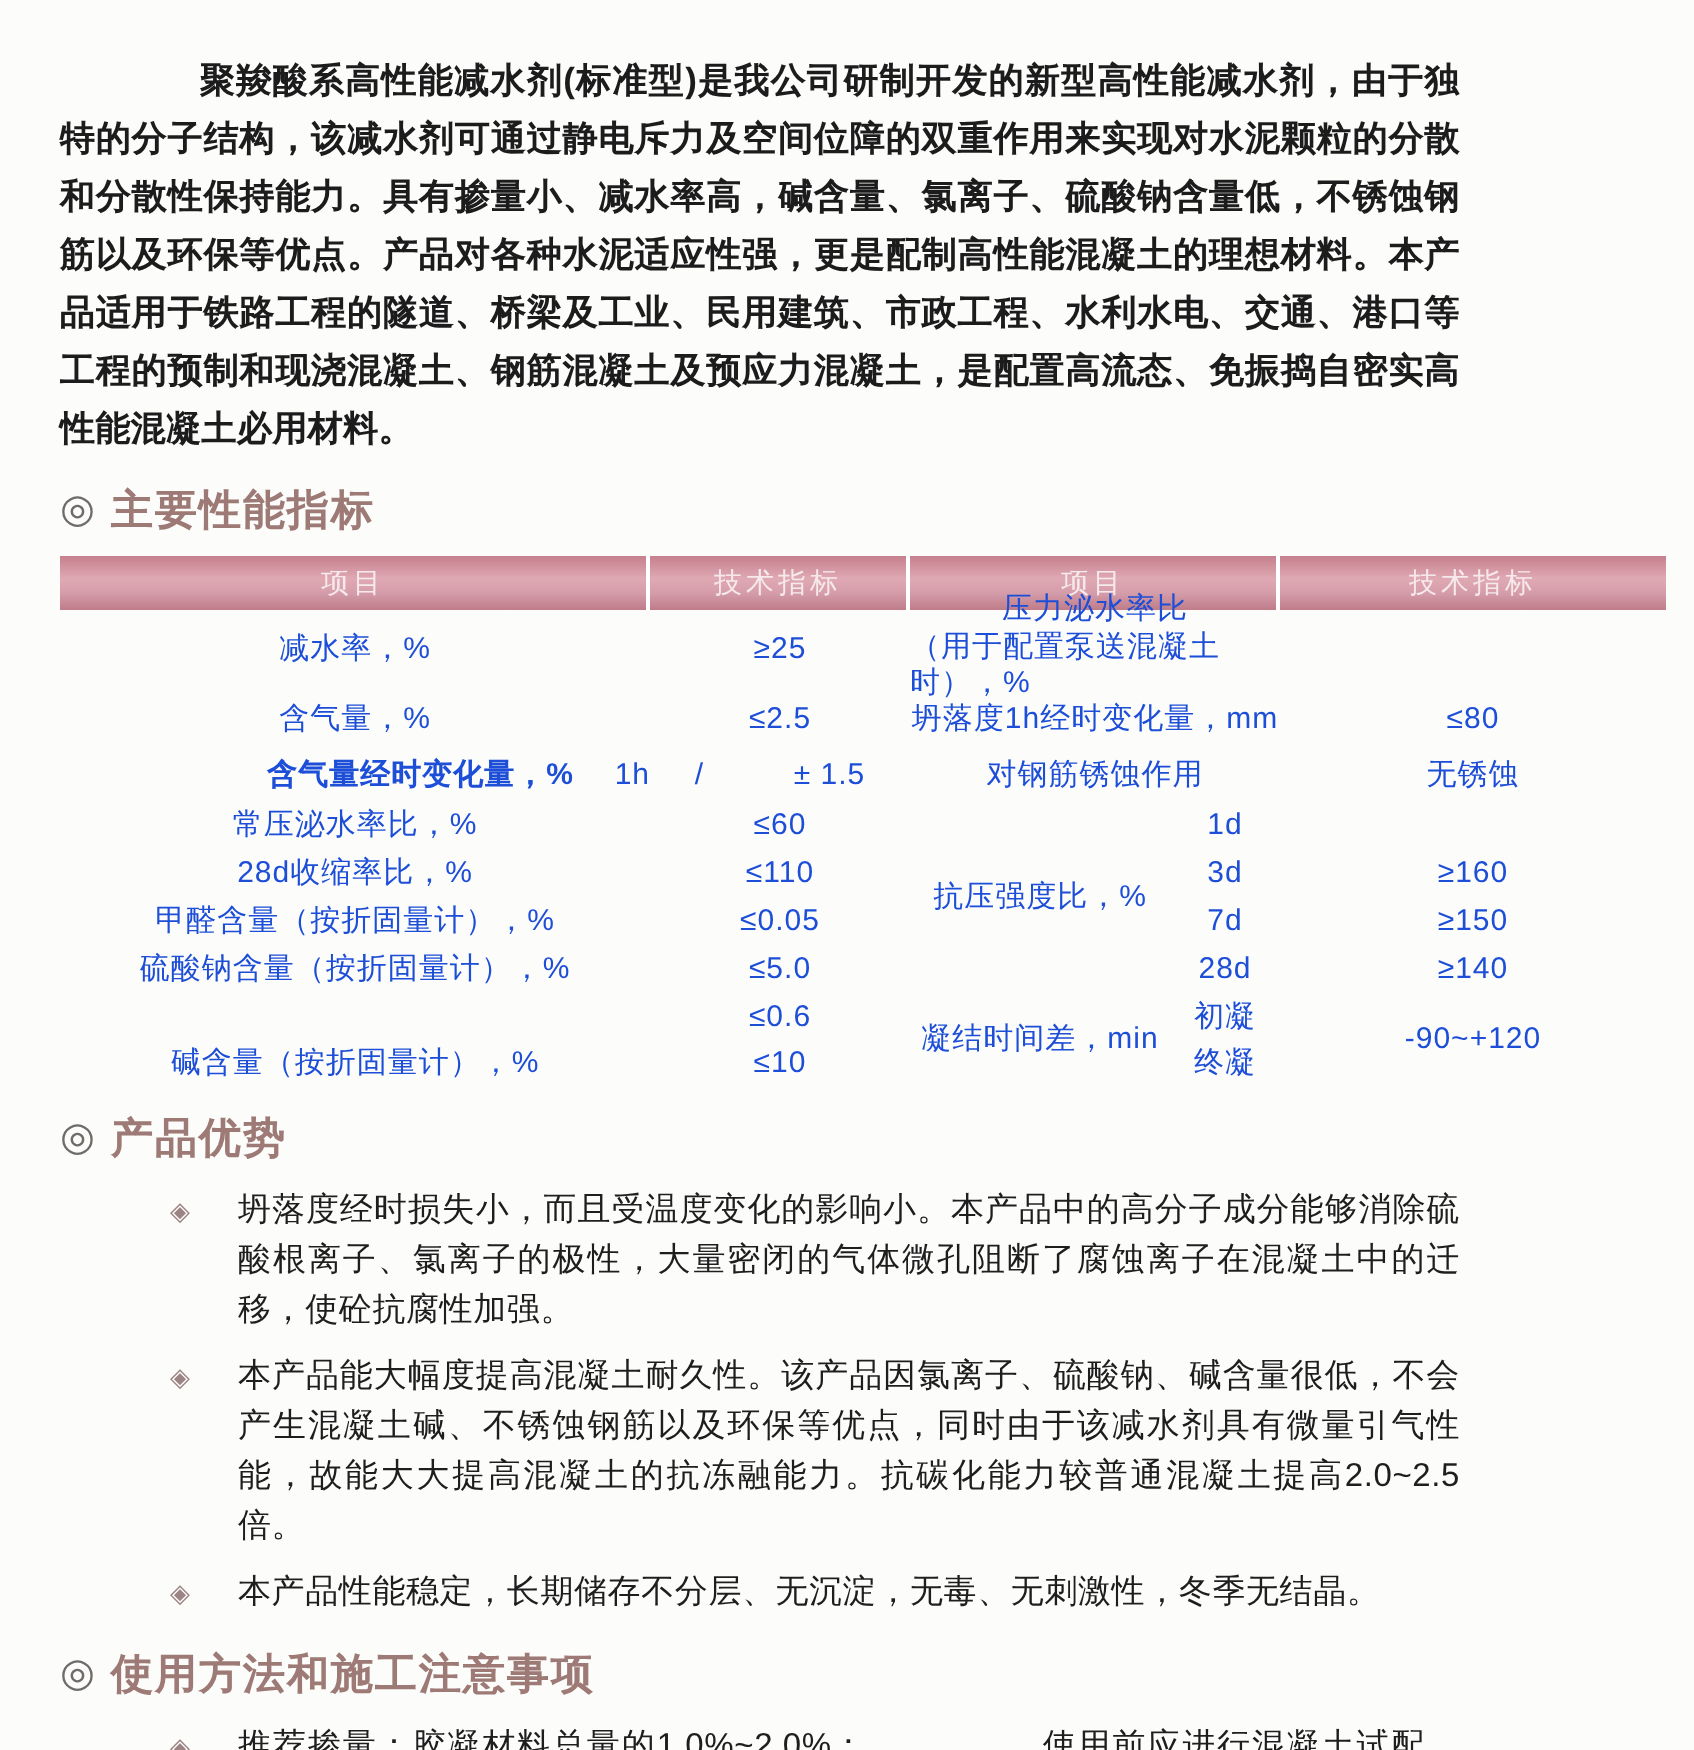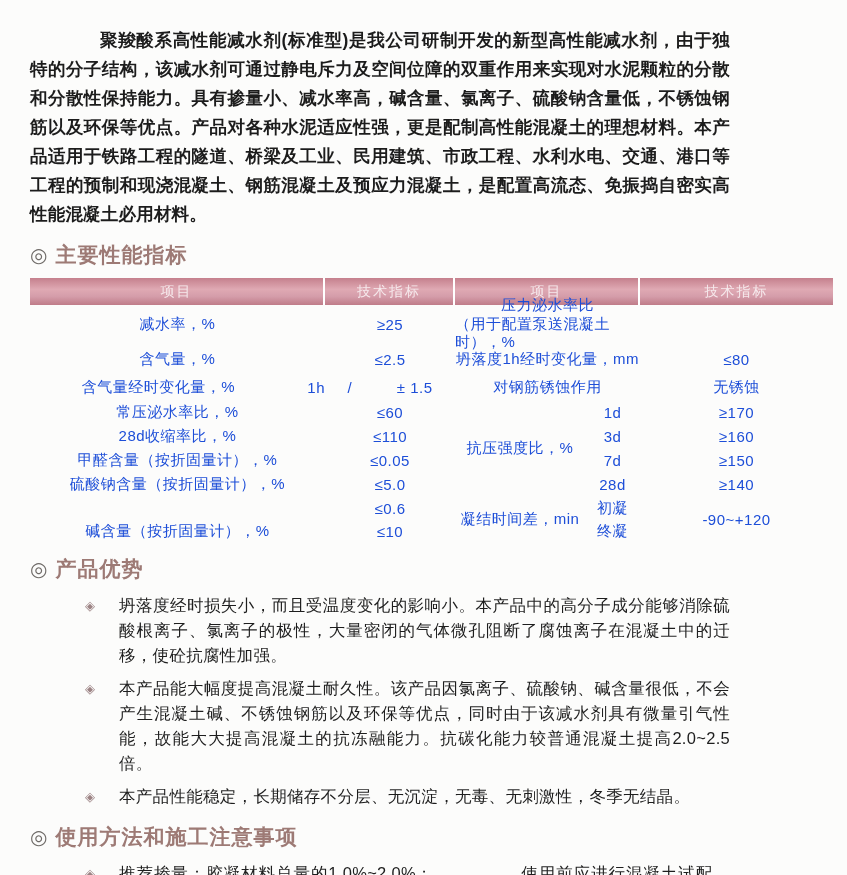--- a/index.html
+++ b/index.html
@@ -71,21 +71,21 @@
   .c1 { grid-column: 1; } .c2 { grid-column: 2; }
   .c4 { grid-column: 4; } .c5 { grid-column: 5; } .c34 { grid-column: 3 / 5; }
   .r2 { grid-row: 2; } .r3 { grid-row: 3; } .r4 { grid-row: 4; } .r5 { grid-row: 5; }
   .r6 { grid-row: 6; } .r7 { grid-row: 7; } .r8 { grid-row: 8; } .r9 { grid-row: 9; }
   .r10 { grid-row: 10; }
   .span-strength { grid-row: 5 / 9; grid-column: 3; }
   .span-setting  { grid-row: 9 / 11; grid-column: 3; }
   .span-setval   { grid-row: 9 / 11; grid-column: 5; }
   .two-line { flex-direction: column; justify-content: center; line-height: 1.25; }
   .split-left { justify-content: flex-start; }
-  .split-left .lbl { flex: 1; text-align: center; }
+  .split-left .lbl { flex: 1; text-align: right; font-weight: bold; }
   .split-left .t1 { width: 38px; text-align: right; }
   .split-mid { justify-content: space-around; }
 
   
   .bullets { margin-top: 10px; }
   .bullet {
     display: flex;
     align-items: flex-start;
     margin: 0 0 8px 55px;
     font-size: 16.5px;
@@ -159,21 +159,20 @@
     </div>
 
     <div class="td c34 r3">坍落度1h经时变化量，mm</div>
     <div class="td c5 r3">≤80</div>
 
     <div class="td c34 r4">对钢筋锈蚀作用</div>
     <div class="td c5 r4">无锈蚀</div>
 
     <div class="td span-strength">抗压强度比，%</div>
     <div class="td c4 r5">1d</div>
-    <div class="td c5 r5">≥170</div>
     <div class="td c4 r6">3d</div>
     <div class="td c5 r6">≥160</div>
     <div class="td c4 r7">7d</div>
     <div class="td c5 r7">≥150</div>
     <div class="td c4 r8">28d</div>
     <div class="td c5 r8">≥140</div>
 
     <div class="td span-setting">凝结时间差，min</div>
     <div class="td c4 r9">初凝</div>
     <div class="td c4 r10">终凝</div>

